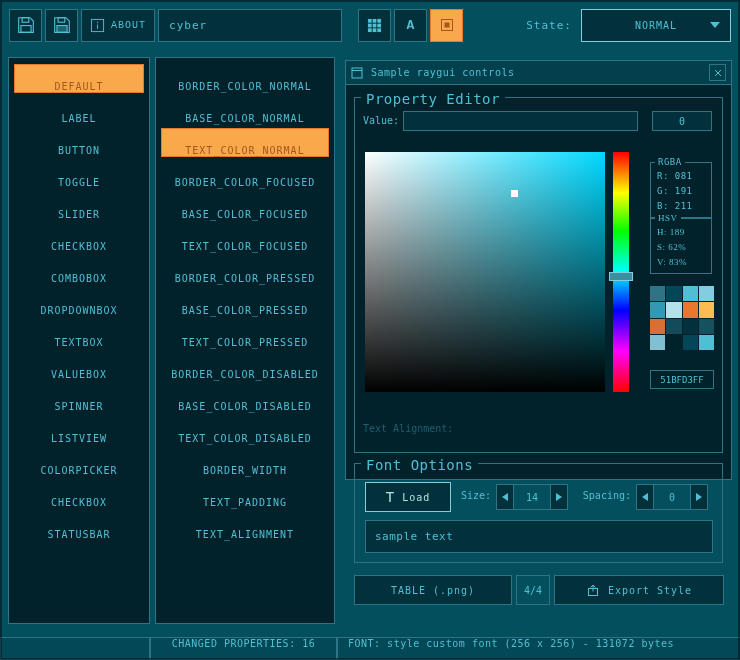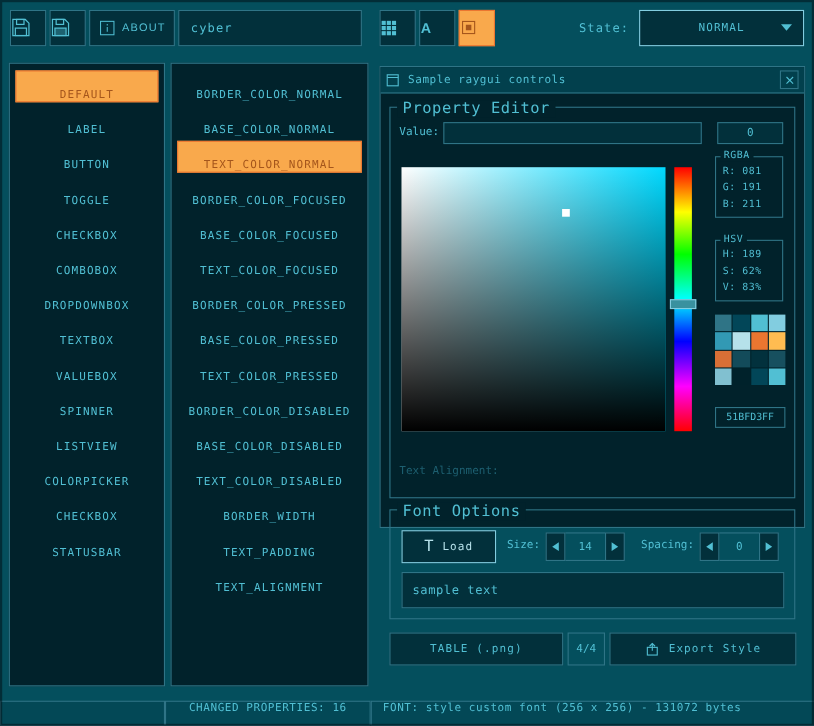--- a/index.html
+++ b/index.html
@@ -8,26 +8,26 @@
   .app {
     position:relative; width:740px; height:660px; overflow:hidden;
     background:var(--bg); color:var(--text);
     font-family:"DejaVu Sans Mono","Liberation Mono",monospace;
   }
   .app::after { content:""; position:absolute; inset:0; border:2px solid rgba(1,18,24,.55); pointer-events:none; }
 
   
   .toolbar { position:absolute; left:0; top:0; width:100%; height:50px; display:flex; align-items:center; padding:0 9px; gap:3px; }
   .tb-btn { height:33px; min-width:33px; background:var(--btn-bg); border:1px solid var(--border); color:var(--text);
-            display:flex; align-items:center; justify-content:space-between; font-family:Liberation Sans, sans-serif; font-size:10px; letter-spacing:1px; }
+            display:flex; align-items:center; justify-content:center; font-family:Liberation Mono, monospace; font-size:10px; letter-spacing:1px; }
   .tb-btn.about { padding:0 8px; gap:6px; }
   .tb-btn.active { background:var(--accent-bg); border-color:var(--accent-border); color:var(--accent-text); }
   .tb-btn .glyph-a { font-size:13px; font-weight:bold; letter-spacing:0; }
   .ml13 { margin-left:13px; }
-  .tb-input { width:167px; height:33px; background:var(--input-bg); border:1px solid var(--border); color:var(--text);
+  .tb-input { width:184px; height:33px; background:var(--input-bg); border:1px solid var(--border); color:var(--text);
               font-family:inherit; font-size:11px; letter-spacing:1px; padding:0 10px; outline:none; }
   .state-label { margin-left:auto; font-size:11px; letter-spacing:1px; padding-right:6px; }
   .dropdown { width:150px; height:33px; border:1px solid var(--focused-border); background:var(--btn-bg); position:relative;
               display:flex; align-items:center; justify-content:center; font-size:10px; letter-spacing:1px; cursor:pointer; }
   .chev { position:absolute; right:10px; width:0; height:0; border-left:5px solid transparent; border-right:5px solid transparent; border-top:6px solid var(--text); }
 
   
   .list-panel { position:absolute; top:57px; height:567px; background:var(--panel); border:1px solid var(--border); padding-top:6px; }
   .list-panel.left { left:8px; width:142px; }
   .list-panel.mid  { left:155px; width:180px; }
@@ -57,22 +57,22 @@
 
   .picker { position:absolute; left:10px; top:54px; width:240px; height:240px; cursor:crosshair;
             background:linear-gradient(to top,#000,rgba(0,0,0,0)),linear-gradient(to right,#fff,var(--picker-hue)); }
   .picker-cursor { position:absolute; left:146px; top:38px; width:7px; height:7px; background:#fff; }
   .huebar { position:absolute; left:258px; top:54px; width:16px; height:240px; cursor:pointer;
             background:linear-gradient(to bottom,#f00 0%,#ff0 17%,#0f0 33%,#0ff 50%,#00f 66%,#f0f 83%,#f00 100%); }
   .hue-handle { position:absolute; left:-4px; top:120px; width:24px; height:9px; background:#39919f; border:1px solid var(--focused-border); }
 
   .mini-group { position:absolute; left:295px; width:62px; height:56px; border:1px solid var(--border); }
   .mini-group .group-label { left:4px; top:-6px; padding:0 3px; font-size:9px; }
-  .rgba-group { top:44px; }
-  .hsv-group  { top:120px; }
+  .rgba-group { top:64px; }
+  .hsv-group  { top:120px;font-family:Liberation Serif, serif; }
   .mini-lines { padding-top:6px; }
   .mini-line  { font-size:9px; line-height:15px; padding-left:6px; letter-spacing:.5px; color:var(--text); }
 
   .swatches { position:absolute; left:295px; top:188px; width:64px; height:64px; display:grid;
               grid-template-columns:repeat(4,1fr); grid-template-rows:repeat(4,1fr); gap:1px; }
   .swatch { width:100%; height:100%; cursor:pointer; }
   .hex-box { position:absolute; left:295px; top:272px; width:64px; height:19px; border:1px solid var(--border);
              display:flex; align-items:center; justify-content:center; font-size:9px; }
 
   .align-row { position:absolute; left:0; top:318px; width:100%; height:24px; }
@@ -200,20 +200,23 @@
       </div>
 
       <div class="list-item" data-index="2">
         <span>BUTTON</span>
       </div>
 
       <div class="list-item" data-index="3">
         <span>TOGGLE</span>
       </div>
 
+      <div class="list-item" data-index="4">
+        <span>SLIDER</span>
+      </div>
 
 
       <div class="list-item" data-index="6">
         <span>CHECKBOX</span>
       </div>
 
       <div class="list-item" data-index="7">
         <span>COMBOBOX</span>
       </div>
 

